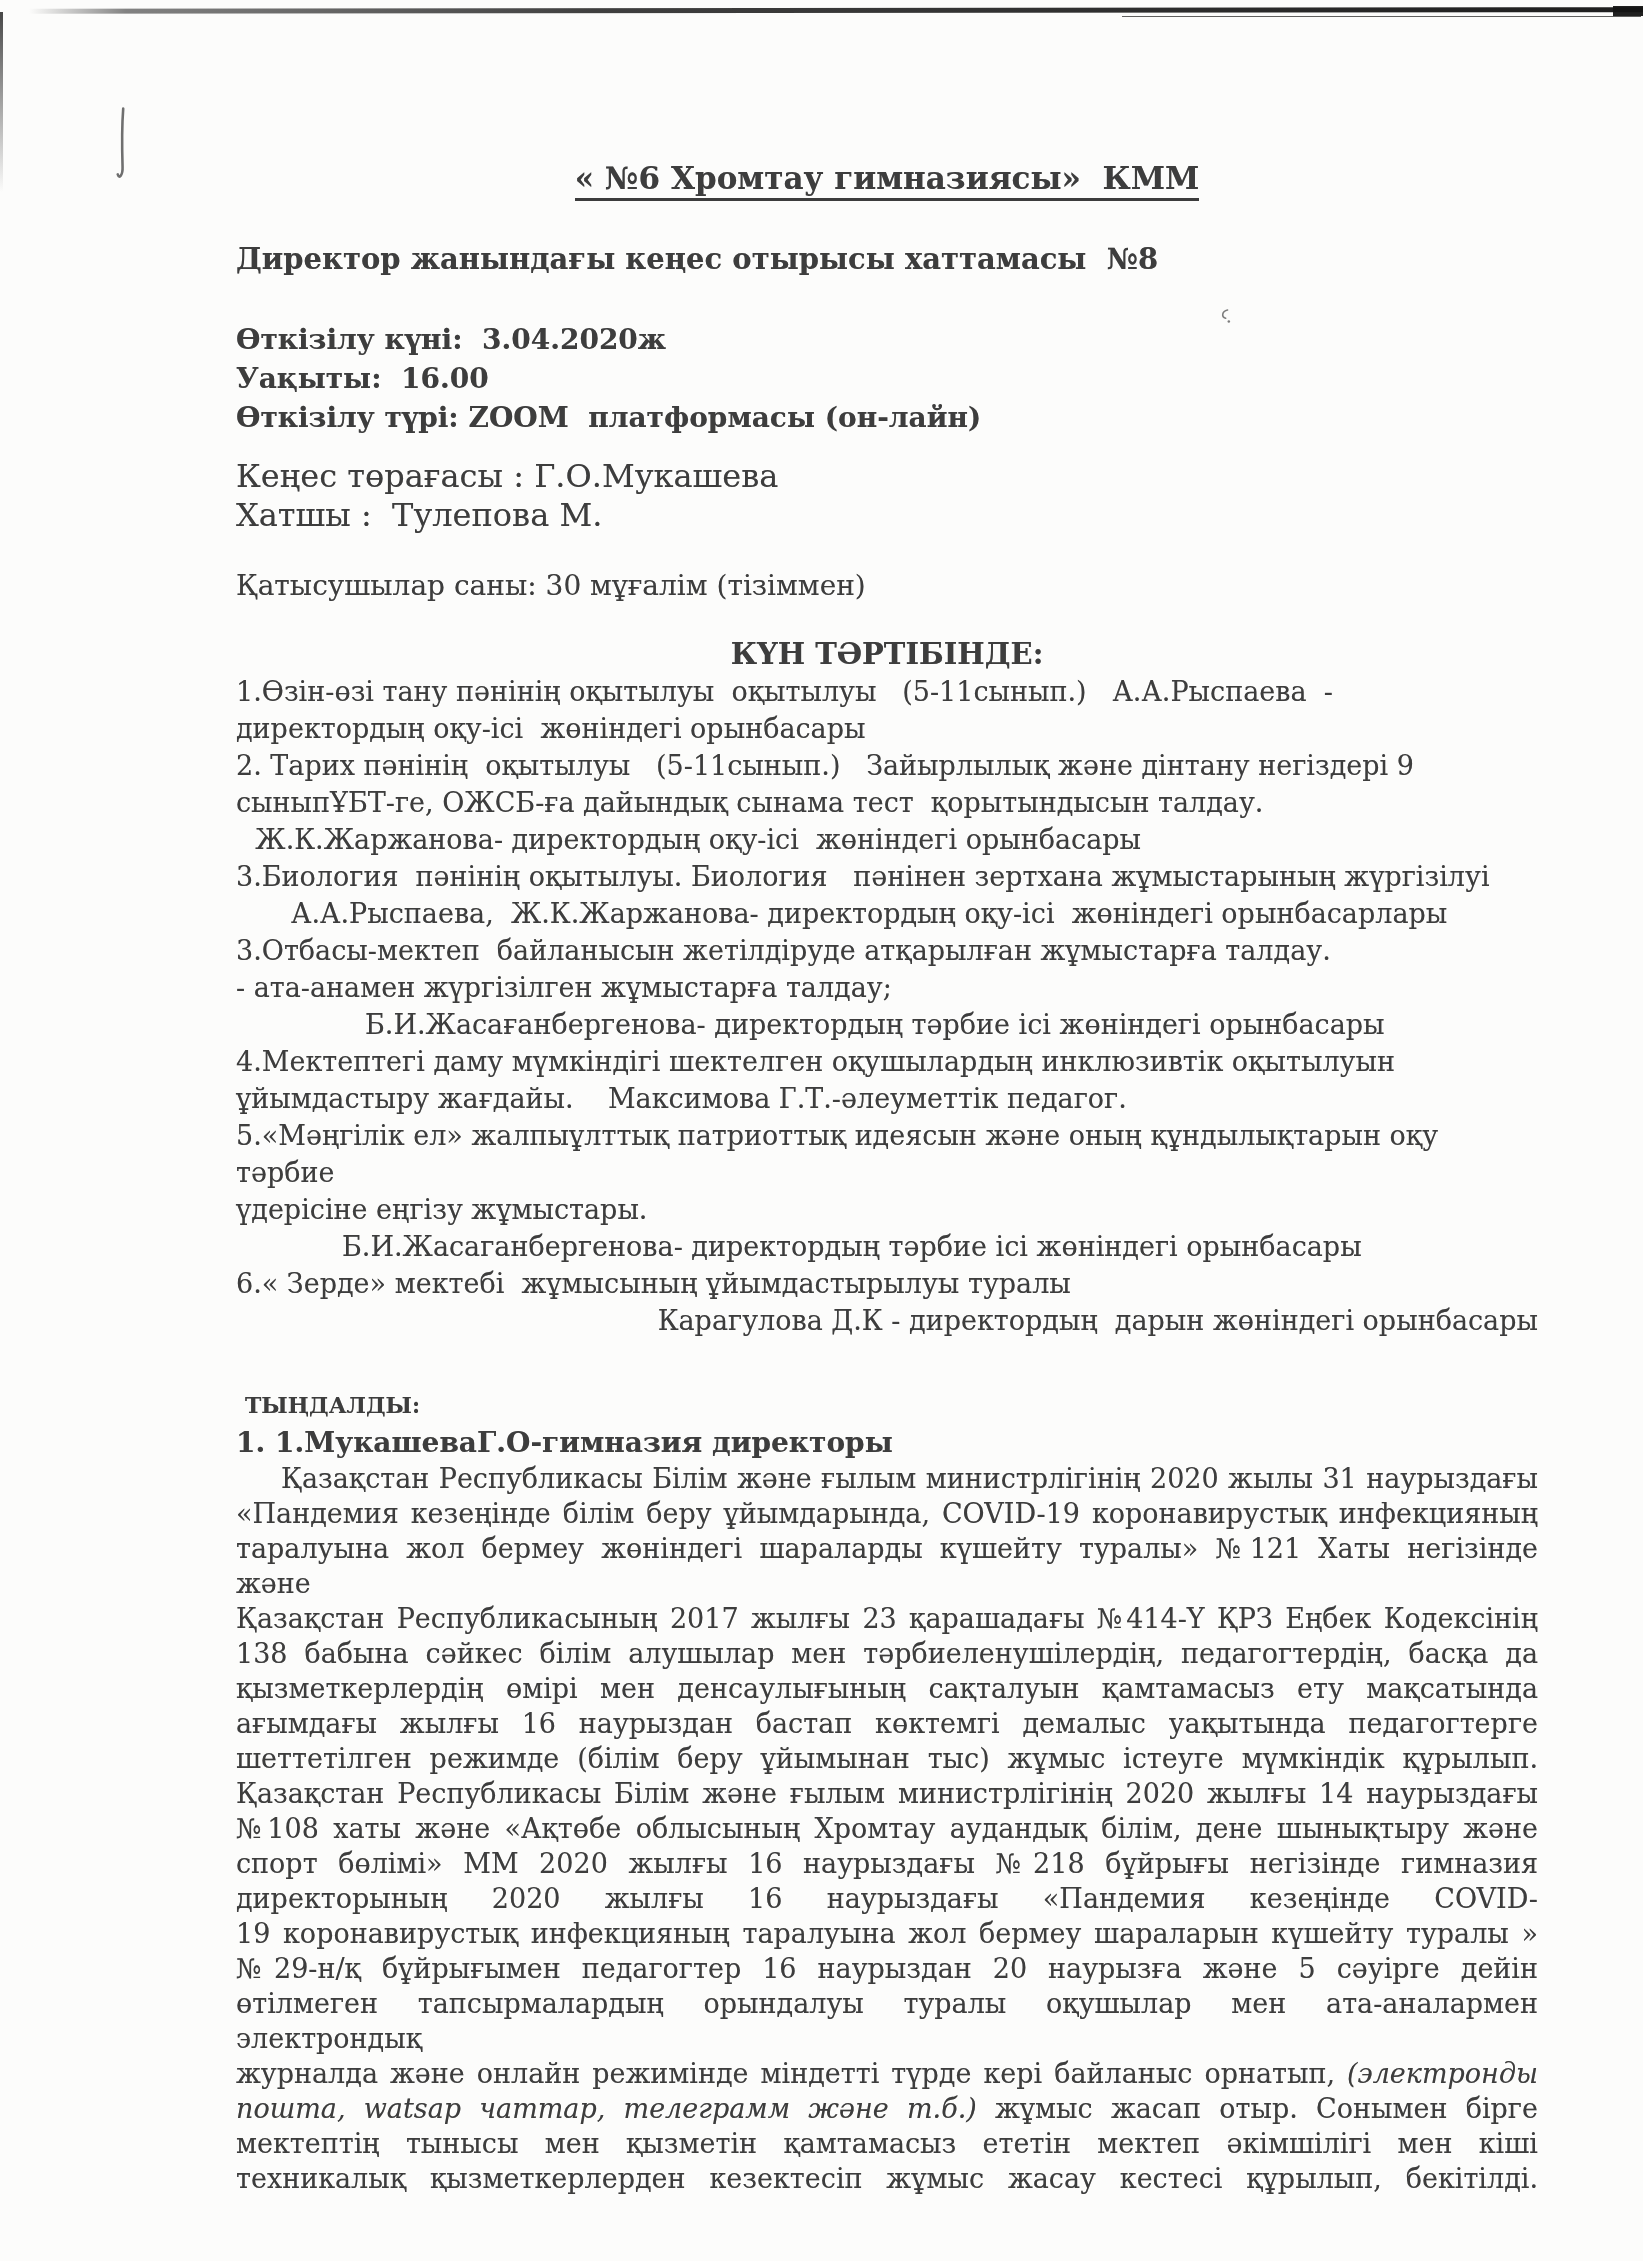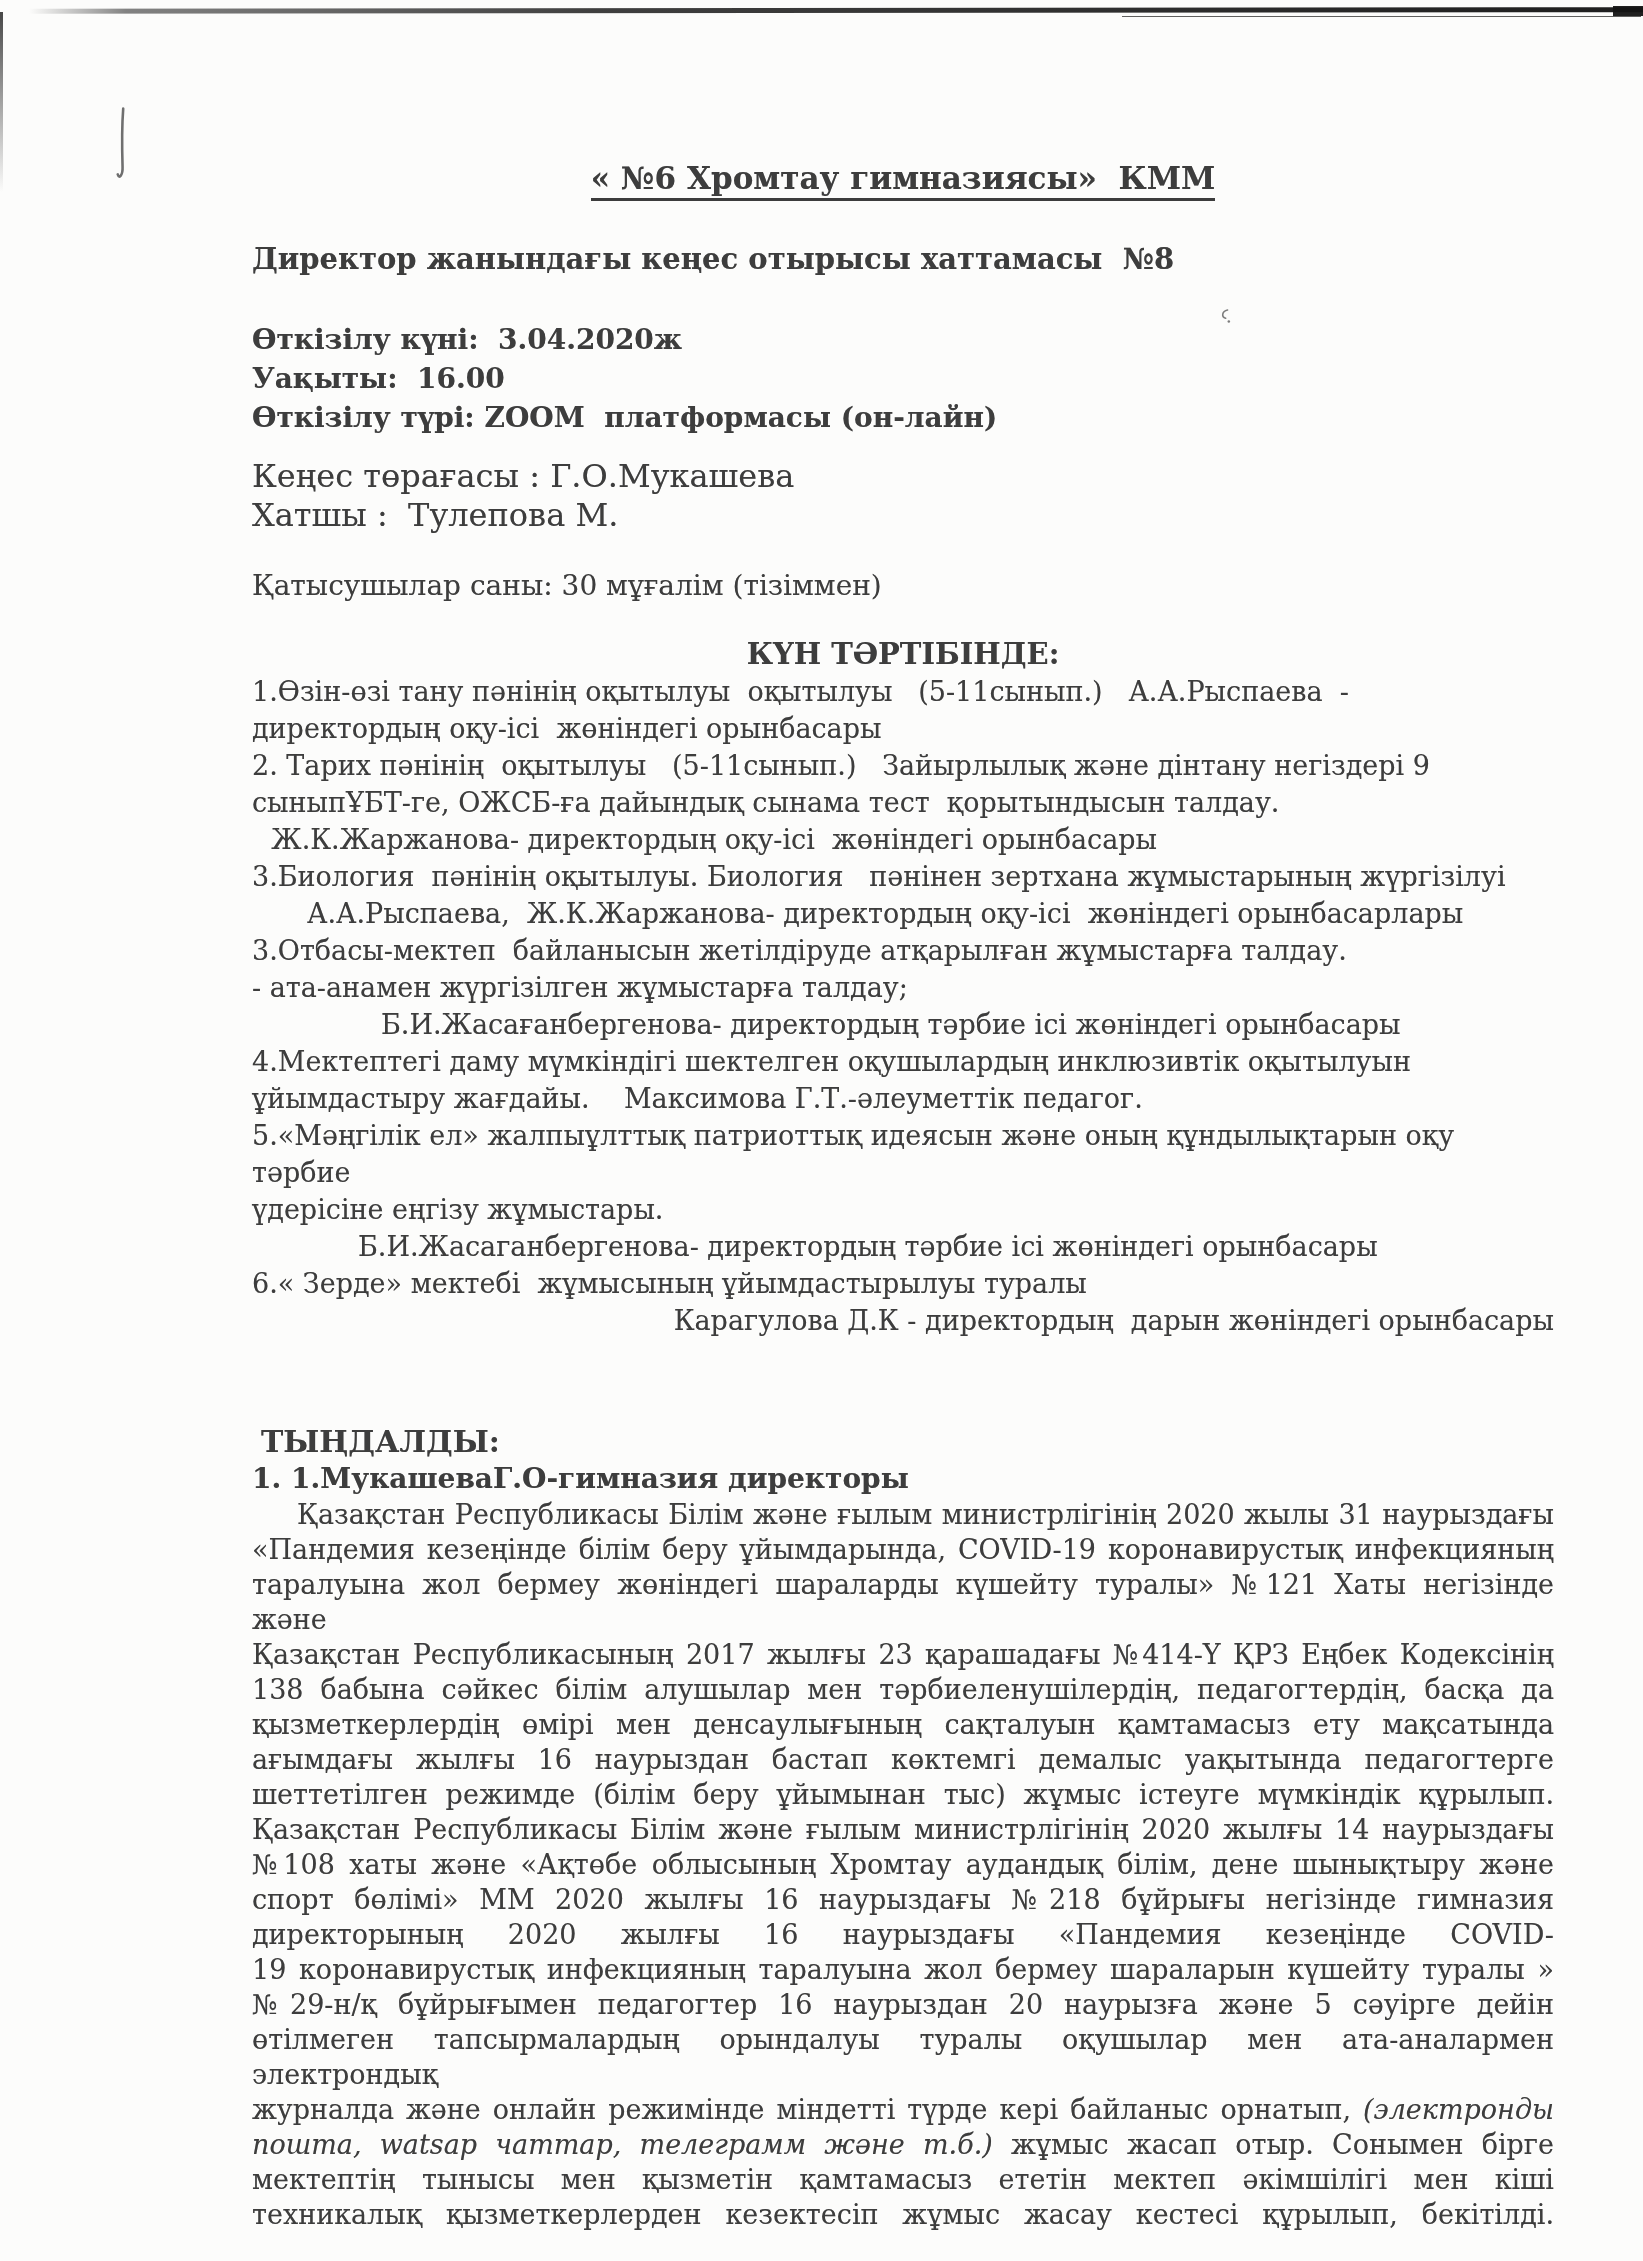--- a/index.html
+++ b/index.html
@@ -22,42 +22,42 @@
                rgba(30,30,30,.85) 35%, rgba(18,18,18,.95) 100%);
   }
   .scan-top-2 { position:absolute; top:15.5px; left:1122px; width:519px; height:1.9px; background:rgba(55,55,55,.8); }
   .scan-top-3 { position:absolute; top:6.4px; left:1613px; width:31px; height:9.7px; background:rgba(20,20,20,.95); }
   .scan-left { position:absolute; top:11.6px; left:0; width:2.6px; height:180px;
     background:linear-gradient(180deg, rgba(40,40,40,.85), rgba(40,40,40,0)); }
   .pen-stroke { position:absolute; left:116px; top:106px; }
   .ink-speck { position:absolute; left:1218px; top:308px; }
 
   
-  .content { position:absolute; left:252px; top:0; width:1302px; }
+  .content { position:absolute; left:236px; top:0; width:1302px; }
 
   .org-title { margin-top:161px; text-align:center; font-weight:bold; font-size:31px; line-height:1.15; }
   .org-title span { border-bottom:3.2px solid #3c3c3c; padding-bottom:1.9px; white-space:pre-wrap; }
   .protocol-title { margin-top:45px; text-align:left; font-weight:bold; font-size:29px; white-space:pre-wrap; }
 
   .meta { margin-top:44px; }
   .meta-line { font-weight:bold; font-size:28px; line-height:39px; white-space:pre-wrap; }
 
   .people { margin-top:20.6px; }
   .people-line { font-size:32px; line-height:39px; white-space:pre-wrap; }
   .participants { margin-top:32px; font-size:28px; line-height:37px; white-space:pre-wrap; }
 
   .agenda-heading { margin-top:32px; text-align:center; font-weight:bold; font-size:29px; line-height:37px; }
   .agenda-line { font-size:27px; line-height:37px; white-space:pre-wrap; }
   .ind-30  { padding-left:19.3px; }
   .ind-85  { padding-left:55px; }
   .ind-130 { padding-left:84px;text-align:right; }
   .ind-165 { padding-left:106px; }
   .ind-200 { padding-left:129px; }
 
-  .heard-heading { margin-top:84px; font-weight:bold; font-size:30px; line-height:37px; padding-left:9px; }
+  .heard-heading { margin-top:48px; font-weight:bold; font-size:22px; line-height:37px; padding-left:9px; }
   .speaker-line { font-weight:bold; font-size:28px; line-height:37px; white-space:pre-wrap; }
 
   .para { }
   .para-line {
     font-size:27px; line-height:35px;
     text-align:justify; text-align-last:justify;
   }
   .para-line.no-just { text-align:right; text-align-last:left; }
   .para-line.first-indent { padding-left:45px; }
   .it { font-style:italic; }

